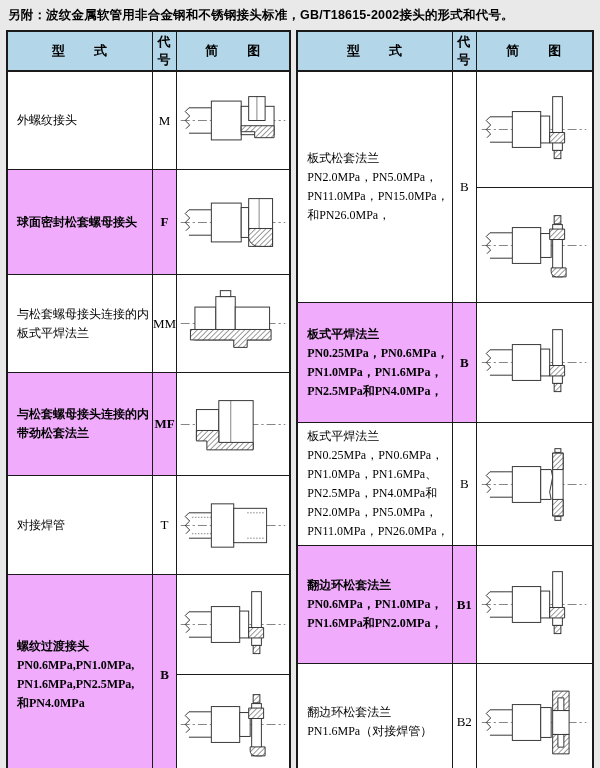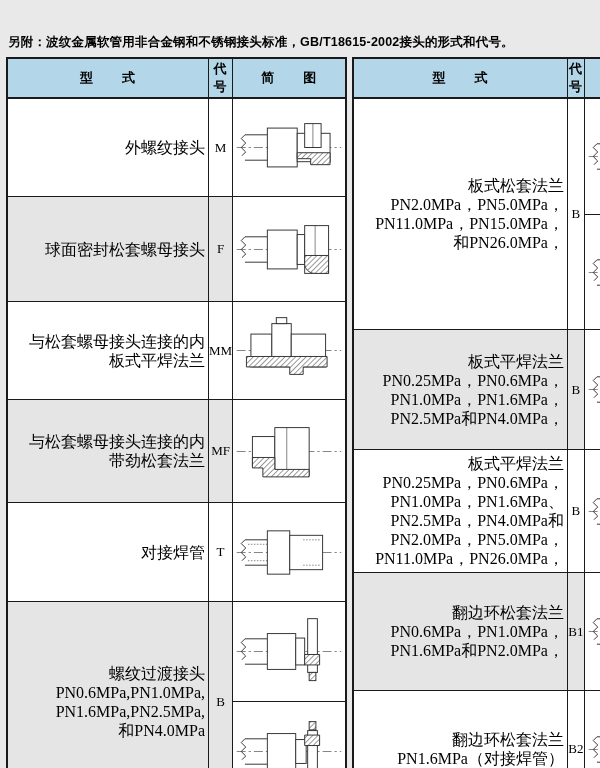--- a/index.html
+++ b/index.html
@@ -6,47 +6,46 @@
   body{
     width:600px;height:768px;overflow:hidden;
     background:#e9e9e9;
     font-family:"Liberation Sans",sans-serif;
     color:#000;
   }
   .title{
     padding:7px 8px 6px 8px;
     font-size:12.5px;font-weight:bold;letter-spacing:.2px;
     white-space:nowrap;
-    margin-top:27px;
   }
   .tables{display:flex;gap:5px;padding:0 6px;align-items:flex-start;}
   table.jt{
     border-collapse:collapse;background:#fff;table-layout:fixed;
     border:2px solid #1a1a1a;
   }
   .jt th{
     background:#b3d7e8;
     height:29px;
     font-weight:bold;font-size:13px;
     border:1px solid #1a1a1a;border-top:2px solid #1a1a1a;border-bottom:2px solid #1a1a1a;
     letter-spacing:1px;
   }
   .jt td{border:1px solid #1a1a1a;padding:0;background:#fff;}
   td.type-cell{
-    vertical-align:middle;text-align:right;
-    padding:4px 3px 4px 21px;
+    vertical-align:middle;text-align:left;
+    padding:4px 3px 4px 9px;
     font-family:"Liberation Serif",serif;
-    font-size:16px;line-height:19px;
+    font-size:12px;line-height:19px;
   }
   td.code-cell{
     text-align:center;vertical-align:middle;
     font-family:"Liberation Serif",serif;font-size:13px;
   }
   td.diagram-cell{text-align:center;vertical-align:middle;}
-  td.hl{background:#e5e5e5;}
+  td.hl{background:#f0abfc;font-weight:bold;}
   .diagram-cell svg{display:block;margin:4px auto;}
   .type-line{white-space:nowrap;}
 </style>
 </head>
 <body>
 
 <div class="page">
   <div class="title">另附：波纹金属软管用非合金钢和不锈钢接头标准，GB/T18615-2002接头的形式和代号。</div>
   <div class="tables">
     <table class="jt" id="left-table">

